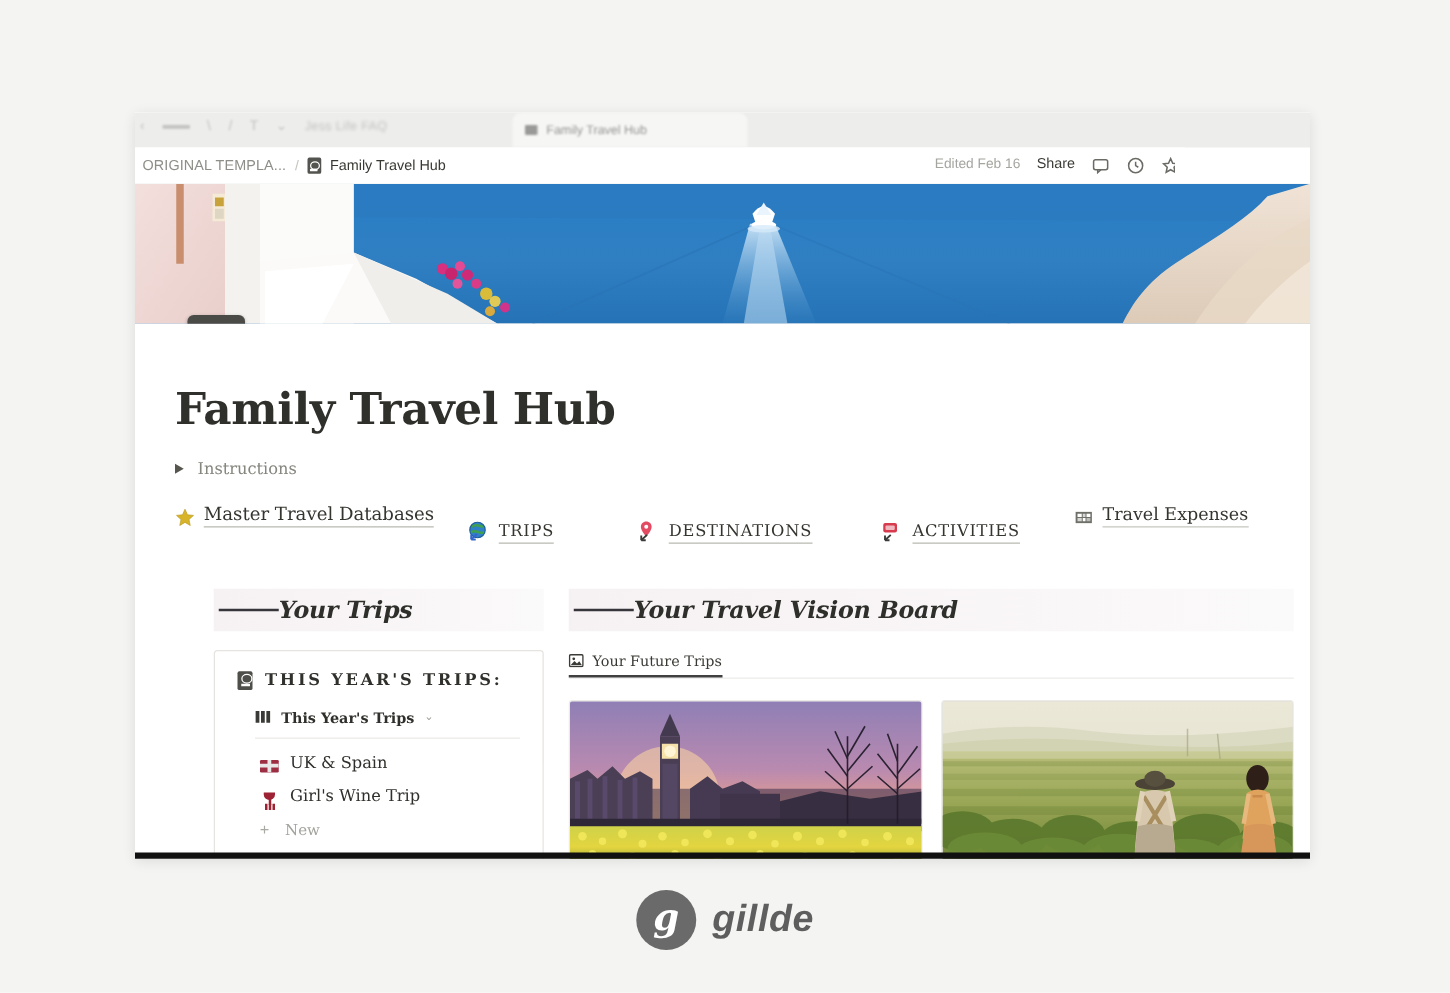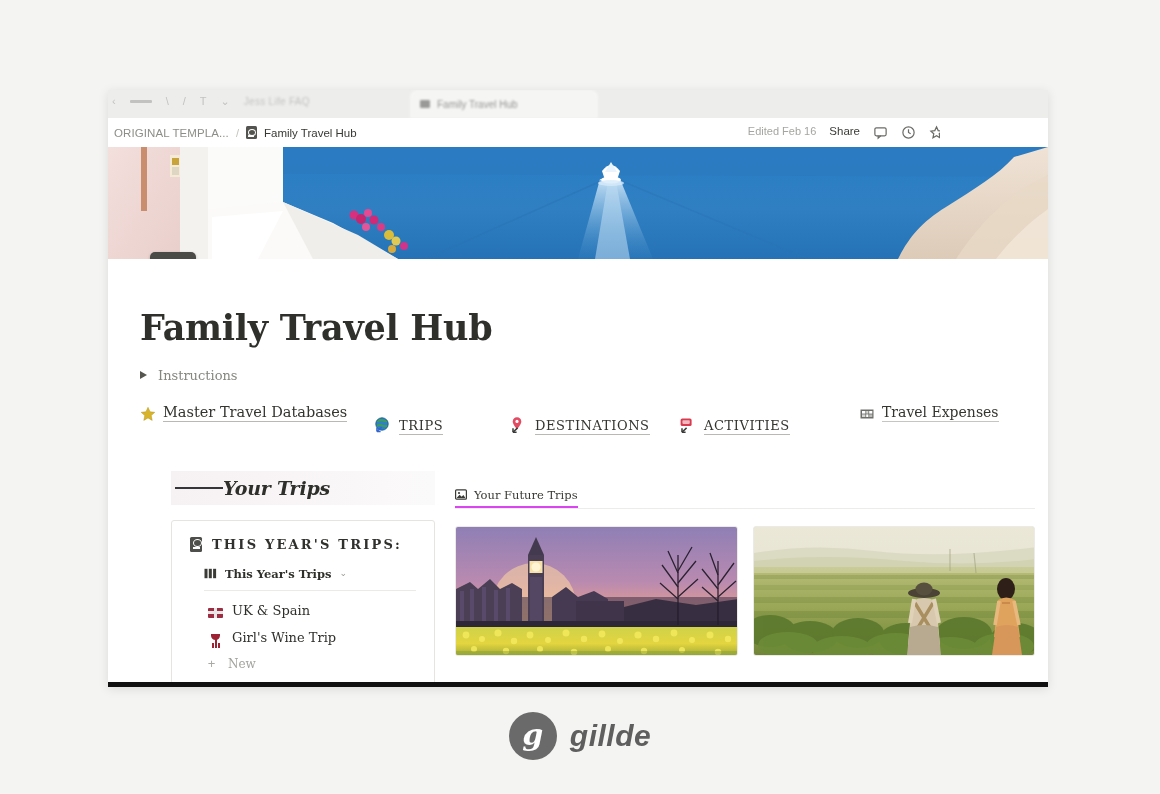--- a/index.html
+++ b/index.html
@@ -231,21 +231,21 @@
     font-family: "DejaVu Serif", "Liberation Serif", serif;
     color: #353530;
     border-bottom: 1px solid #b9b9b2;
     padding-bottom: 1px;
     white-space: nowrap;
   }
   .dblink.master { left: 0px; top: 1px; }
   .dblink.master .lbl { font-size: 14.5px; }
   .dblink.trips { left: 233px; top: 13px; }
   .dblink.dest  { left: 369px; top: 13px; }
-  .dblink.act   { left: 538px; top: 13px; }
+  .dblink.act   { left: 564px; top: 13px; }
   .dblink.exp   { left: 719px; top: 1px; }
   .dblink.exp .lbl { font-size: 14px; border-bottom-color: #c6c6c0; }
   .caps .lbl {
     font-size: 13px;
     font-variant: small-caps;
     letter-spacing: 0.6px;
   }
   .ico {
     width: 16px; height: 16px;
     flex: none;
@@ -446,21 +446,21 @@
     display: flex;
     align-items: flex-end;
     border-bottom: 1px solid #ececea;
     height: 24px;
   }
   .gal-tab {
     display: flex;
     align-items: center;
     gap: 7px;
     padding-bottom: 4px;
-    border-bottom: 2px solid #d946ef;
+    border-bottom: 2px solid #404040;
     cursor: pointer;
   }
   .gal-tab-ico { width: 12px; height: 11px; flex: none; }
   .gal-tab-ico svg { display: block; width: 12px; height: 11px; }
   .gal-tab-label {
     font-family: "DejaVu Serif", "Liberation Serif", serif;
     font-size: 11.5px;
     color: #3a3a35;
     white-space: nowrap;
   }
@@ -770,20 +770,24 @@
             </div>
 
             <div class="new-row">
               <span class="plus">+</span>
               <span class="new-label">New</span>
             </div>
           </div>
         </div>
 
         <div class="col-right">
+          <div class="sec-head">
+            <span class="sec-rule"></span>
+            <span class="sec-title">Your Travel Vision Board</span>
+          </div>
 
           <div class="gal-tabs">
             <div class="gal-tab">
               <span class="gal-tab-ico">
                 <svg viewBox="0 0 12 11">
                   <rect x="0.6" y="0.8" width="10.8" height="9.4" rx="1" fill="none" stroke="#3a3a36" stroke-width="1.2"></rect>
                   <circle cx="4" cy="4" r="1.1" fill="#3a3a36"></circle>
                   <path d="M1.6 9 L4.6 5.8 L6.6 7.8 L8.4 6 L10.4 9 Z" fill="#3a3a36"></path>
                 </svg>
               </span>

